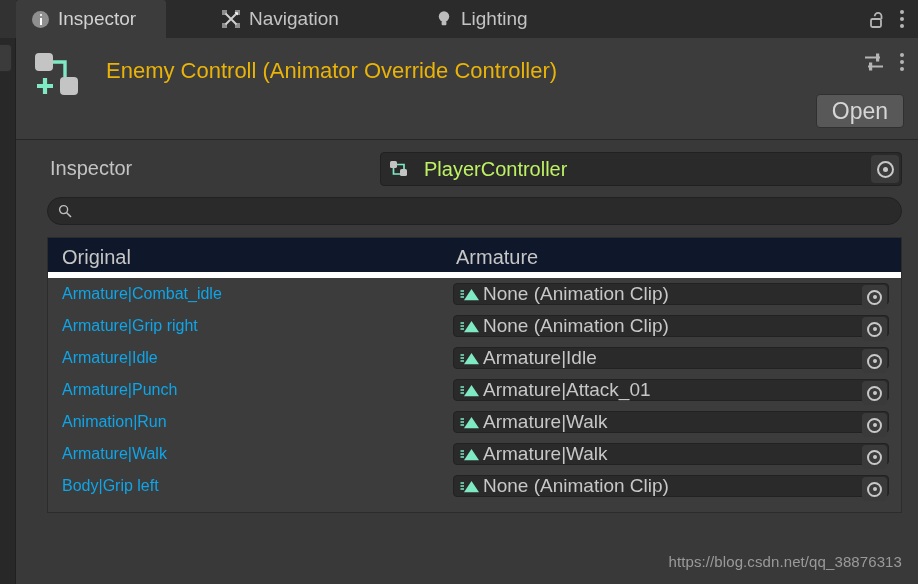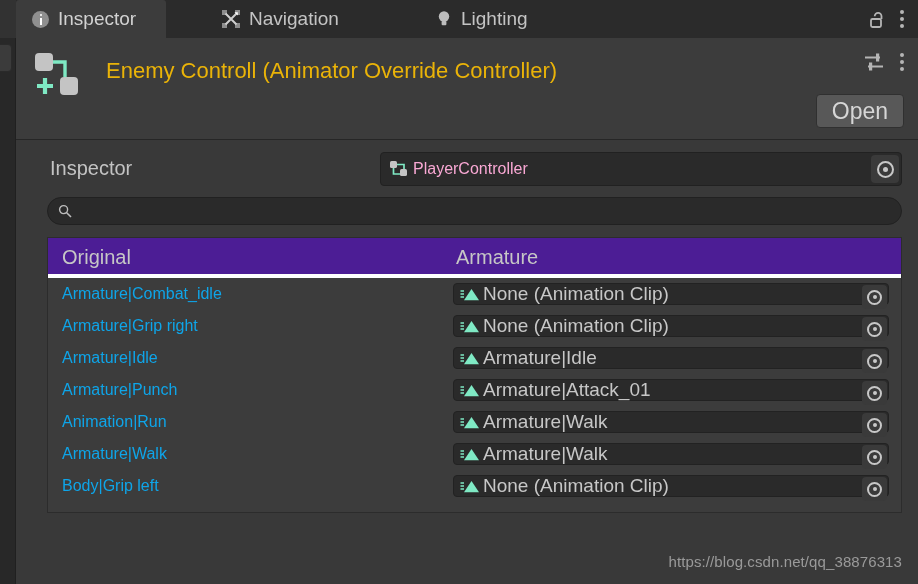--- a/index.html
+++ b/index.html
@@ -143,22 +143,22 @@
   .objfield {
     position: absolute; left: 364px; top: 0;
     width: 522px; height: 34px;
     background: #2a2a2a;
     border: 1px solid #212121;
     border-radius: 4px;
     display: flex; align-items: center;
   }
   .objfield .of-icon { margin-left: 8px; width: 20px; height: 18px; flex: 0 0 auto; }
   .objfield .of-text {
-    margin-left: 4px;
-    font-size: 16px; color: #f9a8d4;
+    margin-left: 15px;
+    font-size: 20px; color: #bef264;
     white-space: nowrap; overflow: hidden;
   }
   .picker {
     position: absolute; right: 2px; top: 2px;
     width: 28px; height: 28px;
     border-radius: 4px;
     background: #3a3a3a;
     display: flex; align-items: center; justify-content: center;
   }
   .picker .ring {
@@ -188,22 +188,22 @@
 
   
   .table-wrap {
     position: absolute; left: 31px; top: 97px;
     width: 855px; height: 276px;
     background: #3c3c3c;
     border: 1px solid #2c2c2c;
   }
   .table-head {
     height: 40px;
-    background: #4c1d95;
-    border-bottom: 4px solid #ffffff;
+    background: #0f172a;
+    border-bottom: 6px solid #ffffff;
     position: relative;
   }
   .th {
     position: absolute; top: 8px;
     font-size: 20px; color: #c6c6c6;
   }
   .th-original { left: 14px; }
   .th-override { left: 408px; }
 
   .rows { position: relative; }

